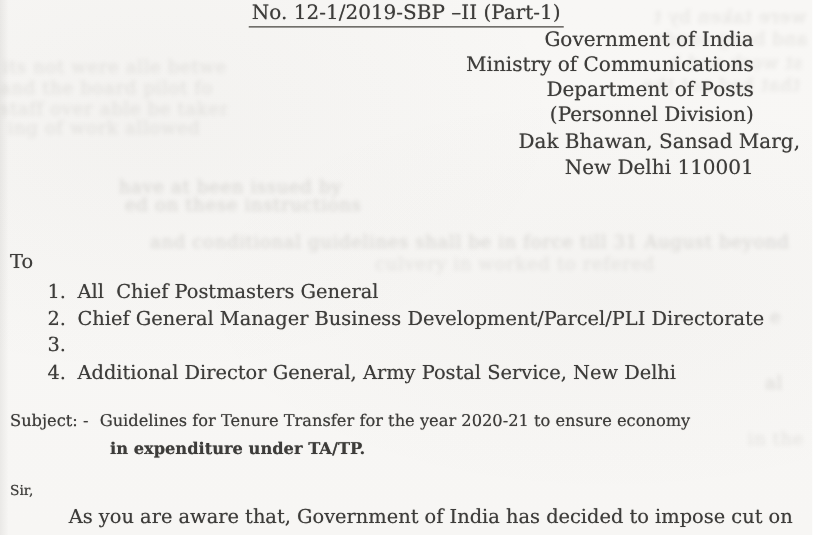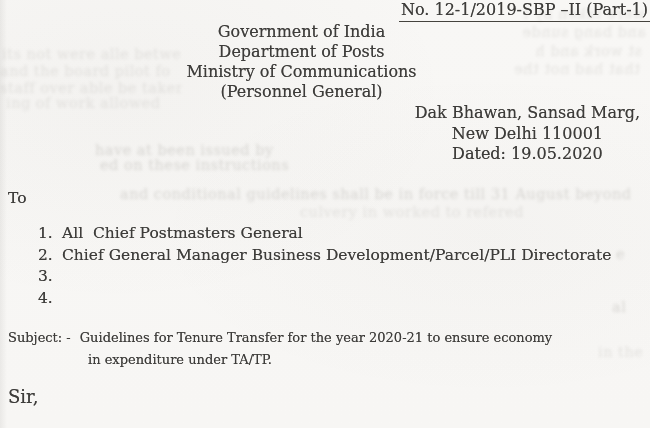--- a/index.html
+++ b/index.html
@@ -17,45 +17,45 @@
       radial-gradient(ellipse at 75% 55%, rgba(90,85,78,0.025), transparent 50%),
       linear-gradient(90deg, rgba(60,58,52,0.07), rgba(60,58,52,0) 7px),
       linear-gradient(0deg, #f7f6f4, #f8f7f5);
     overflow: hidden;
   }
   .ink { text-shadow: 0 0 0.6px rgba(62,60,56,0.65); }
 
   
   .ref-line {
     position: absolute; left: 0; top: 2; width: 650px;
-    text-align: right; font-size: 16px; line-height: 20px;
+    text-align: center; font-size: 16px; line-height: 20px;
   }
   .ref-line span {
     display: inline-block;
     border-bottom: 1.5px solid #45433e;
     padding: 0 2px 1px 2px;
   }
   .org-block {
     position: absolute; left: 0; top: 22px; width: 603px;
-    text-align: center; font-size: 16px; line-height: 20px;
+    text-align: right; font-size: 16px; line-height: 20px;
   }
   .addr-block {
     position: absolute; right: 10px; top: 103px;
     text-align: center; font-size: 16px; line-height: 20.5px;
   }
-  .to-label { position: absolute; left: 8px; top: 189px; font-size: 15.5px; }
+  .to-label { position: absolute; left: 8px; top: 200px; font-size: 15.5px; }
   .recipient-list { position: absolute; left: 38px; top: 223px; width: 606px; font-size: 15.5px; line-height: 21.5px; }
   .recipient-row { display: flex; }
   .recipient-num { width: 24px; flex: 0 0 24px; }
   .recipient-name { white-space: pre; }
   .subject-block { position: absolute; left: 8px; top: 327px; width: 640px; font-size: 13px; line-height: 22px; }
   .subject-row1 { display: flex; }
   .subject-label { flex: 0 0 auto; padding-right: 9px; }
-  .subject-line2 { padding-left: 80px; }
-  .sir-label { position: absolute; left: 8px; top: 386px; font-size: 18px; }
+  .subject-line2 { padding-left: 80px; font-weight: bold; }
+  .sir-label { position: absolute; left: 8px; top: 386px; font-size: 11px; }
   .body-line { position: absolute; left: 55px; top: 404px; width: 592px; font-size: 15.5px; white-space: nowrap; }
 
   
   .ghost {
     position: absolute;
     font-size: 14.5px;
     color: #807d76;
     opacity: 0.17;
     filter: blur(1.5px);
     white-space: nowrap;
@@ -101,53 +101,54 @@
   <div class="ghost g12 strong">al</div>
   <div class="ghost g13">in the</div>
   <div class="ghost g14 strong">e</div>
 
   <div class="ref-line ink">
     <span>No. 12-1/2019-SBP –II (Part-1)</span>
   </div>
 
   <div class="org-block ink">
     <div>Government of India</div>
+    <div>Ministry of Communications</div>
     <div>Department of Posts</div>
-    <div>Ministry of Communications</div>
-    <div>(Personnel General)</div>
+    <div>(Personnel Division)</div>
   </div>
 
   <div class="addr-block ink">
     <div>Dak Bhawan, Sansad Marg,</div>
     <div>New Delhi 110001</div>
-    <div>Dated: 19.05.2020</div>
   </div>
 
   <div class="to-label ink">To</div>
 
   <div class="recipient-list ink">
     <div class="recipient-row">
       <span class="recipient-num">1.</span>
       <span class="recipient-name">All  Chief Postmasters General</span>
     </div>
     <div class="recipient-row">
       <span class="recipient-num">2.</span>
       <span class="recipient-name">Chief General Manager Business Development/Parcel/PLI Directorate</span>
     </div>
     <div class="recipient-row">
       <span class="recipient-num">3.</span>
     </div>
     <div class="recipient-row">
       <span class="recipient-num">4.</span>
+      <span class="recipient-name">Additional Director General, Army Postal Service, New Delhi</span>
     </div>
   </div>
 
   <div class="subject-block ink">
     <div class="subject-row1">
       <span class="subject-label">Subject: -</span>
       <span>Guidelines for Tenure Transfer for the year 2020-21 to ensure economy</span>
     </div>
     <div class="subject-line2">in expenditure under TA/TP.</div>
   </div>
 
   <div class="sir-label ink">Sir,</div>
+  <div class="body-line ink">As you are aware that, Government of India has decided to impose cut on</div>
 
 </div>
 
 </body></html>

